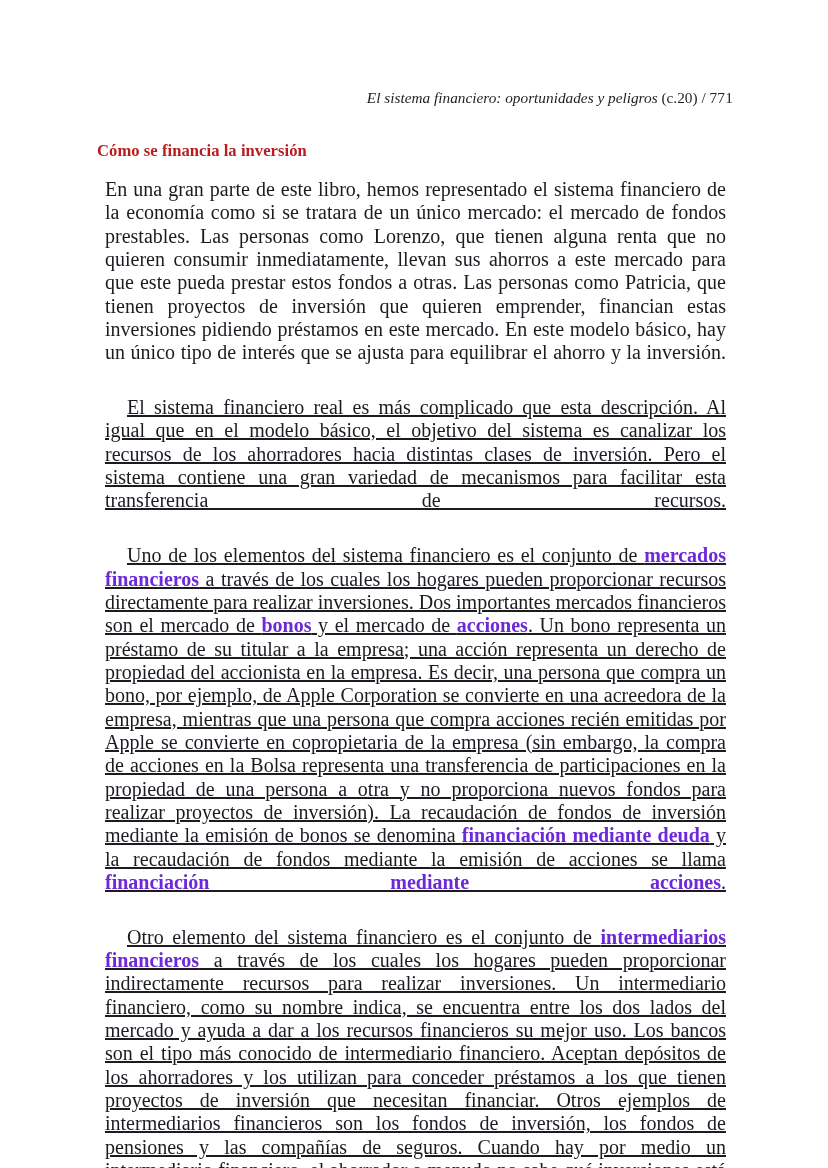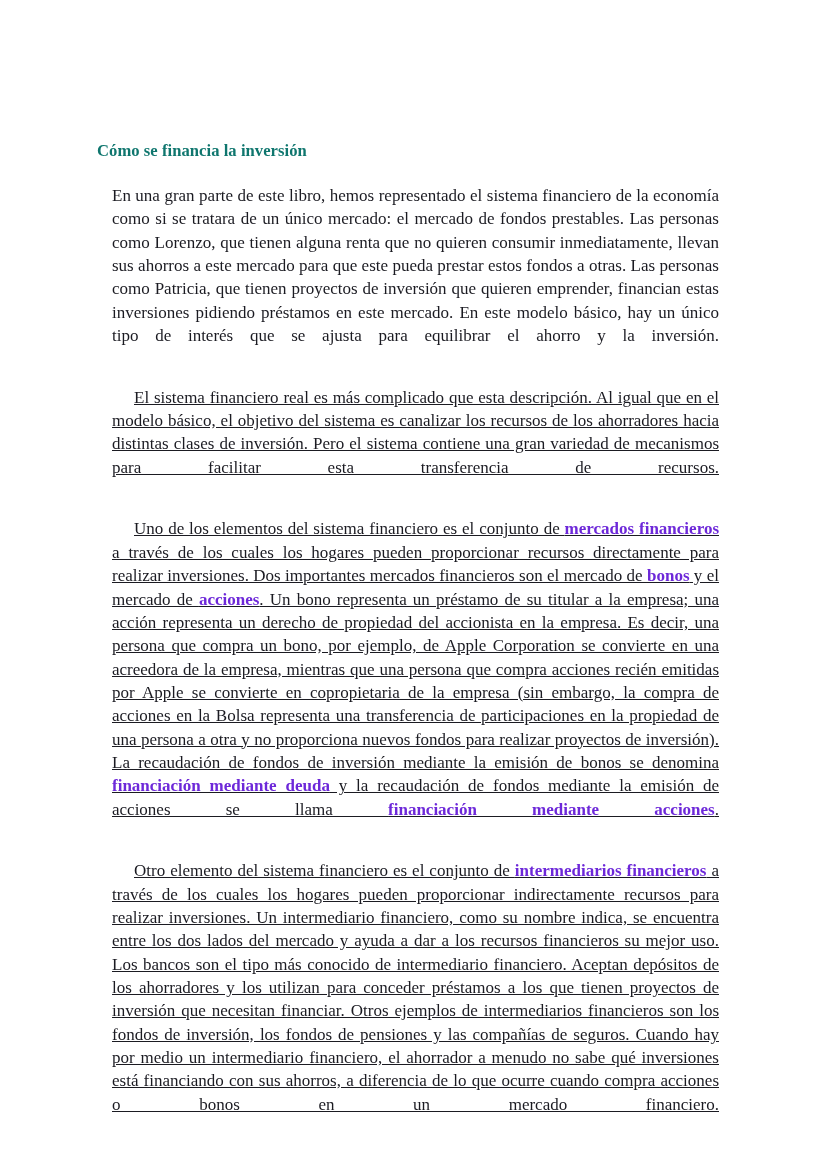--- a/index.html
+++ b/index.html
@@ -52,33 +52,33 @@
 
   
   .column {
     position: absolute;
     left: 97px;
     top: 140px;
     width: 637px;
   }
 
   h2.section-heading {
-    margin: 0 0 22px 0;
+    margin: 0 0 16px 0;
     padding: 0;
     font-size: 16.6px;
     line-height: 22px;
     font-weight: bold;
     letter-spacing: 0.05px;
-    color: #0f766e;
+    color: #b91c1c;
   }
 
   p.body-par {
-    margin: 15px;
+    margin: 8px;
     padding: 0;
-    font-size: 17px;
+    font-size: 20px;
     line-height: 23.35px;
     text-align: justify;
     text-justify: inter-word;
     color: #1b1b22;
     hyphens: manual;
   }
   p.body-par.indented {
     text-indent: 22px;
     text-decoration: underline;
   }
@@ -92,20 +92,23 @@
     content: "";
     display: inline-block;
     width: 100%;
   }
 </style>
 </head>
 <body>
 
 <div class="page">
 
+  <div class="running-head">
+    <span class="rh-title">El sistema financiero: oportunidades y peligros</span><span class="rh-space"> </span><span class="rh-chap">(c.20)</span><span class="rh-space"> </span><span class="rh-sep">/</span><span class="rh-space"> </span><span class="rh-folio">771</span>
+  </div>
 
   <div class="column">
     <h2 class="section-heading">Cómo se financia la inversión</h2>
     <div id="paragraph-host">
         <p class="body-par" id="par-1"><span>En una gran parte de este libro, hemos representado el sistema financiero de la economía como si se tratara de un único mercado: el mercado de fondos prestables. Las personas como Lorenzo, que tienen alguna renta que no quieren consumir inmediatamente, llevan sus ahorros a este mercado para que este pueda prestar estos fondos a otras. Las personas como Patricia, que tienen proyectos de inversión que quieren emprender, financian estas inversiones pidiendo préstamos en este mercado. En este modelo básico, hay un único tipo de interés que se ajusta para equilibrar el ahorro y la inversión.</span></p>
         <p class="body-par indented" id="par-2"><span>El sistema financiero real es más complicado que esta descripción. Al igual que en el modelo básico, el objetivo del sistema es canalizar los recursos de los ahorradores hacia distintas clases de inversión. Pero el sistema contiene una gran variedad de mecanismos para facilitar esta transferencia de recursos.</span></p>
         <p class="body-par indented" id="par-3"><span>Uno de los elementos del sistema financiero es el conjunto de </span><b>mercados financieros</b><span> a través de los cuales los hogares pueden proporcionar recursos directamente para realizar inversiones. Dos importantes mercados financieros son el mercado de </span><b>bonos</b><span> y el mercado de </span><b>acciones</b><span>. Un bono representa un préstamo de su titular a la empresa; una acción representa un derecho de propiedad del accionista en la empresa. Es decir, una persona que compra un bono, por ejemplo, de Apple Corporation se convierte en una acreedora de la empresa, mientras que una persona que compra acciones recién emitidas por Apple se convierte en copropietaria de la empresa (sin embargo, la compra de acciones en la Bolsa representa una transferencia de participaciones en la propiedad de una persona a otra y no proporciona nuevos fondos para realizar proyectos de inversión). La recaudación de fondos de inversión mediante la emisión de bonos se denomina </span><b>financiación mediante deuda</b><span> y la recaudación de fondos mediante la emisión de acciones se llama </span><b>financiación mediante acciones</b><span>.</span></p>
         <p class="body-par indented" id="par-4"><span>Otro elemento del sistema financiero es el conjunto de </span><b>intermediarios financieros</b><span> a través de los cuales los hogares pueden proporcionar indirectamente recursos para realizar inversiones. Un intermediario financiero, como su nombre indica, se encuentra entre los dos lados del mercado y ayuda a dar a los recursos financieros su mejor uso. Los bancos son el tipo más conocido de intermediario financiero. Aceptan depósitos de los ahorradores y los utilizan para conceder préstamos a los que tienen proyectos de inversión que necesitan financiar. Otros ejemplos de intermediarios financieros son los fondos de inversión, los fondos de pensiones y las compañías de seguros. Cuando hay por medio un intermediario financiero, el ahorrador a menudo no sabe qué inversiones está financiando con sus ahorros, a diferencia de lo que ocurre cuando compra acciones o bonos en un mercado financiero.</span></p>
       </div>
   </div>

